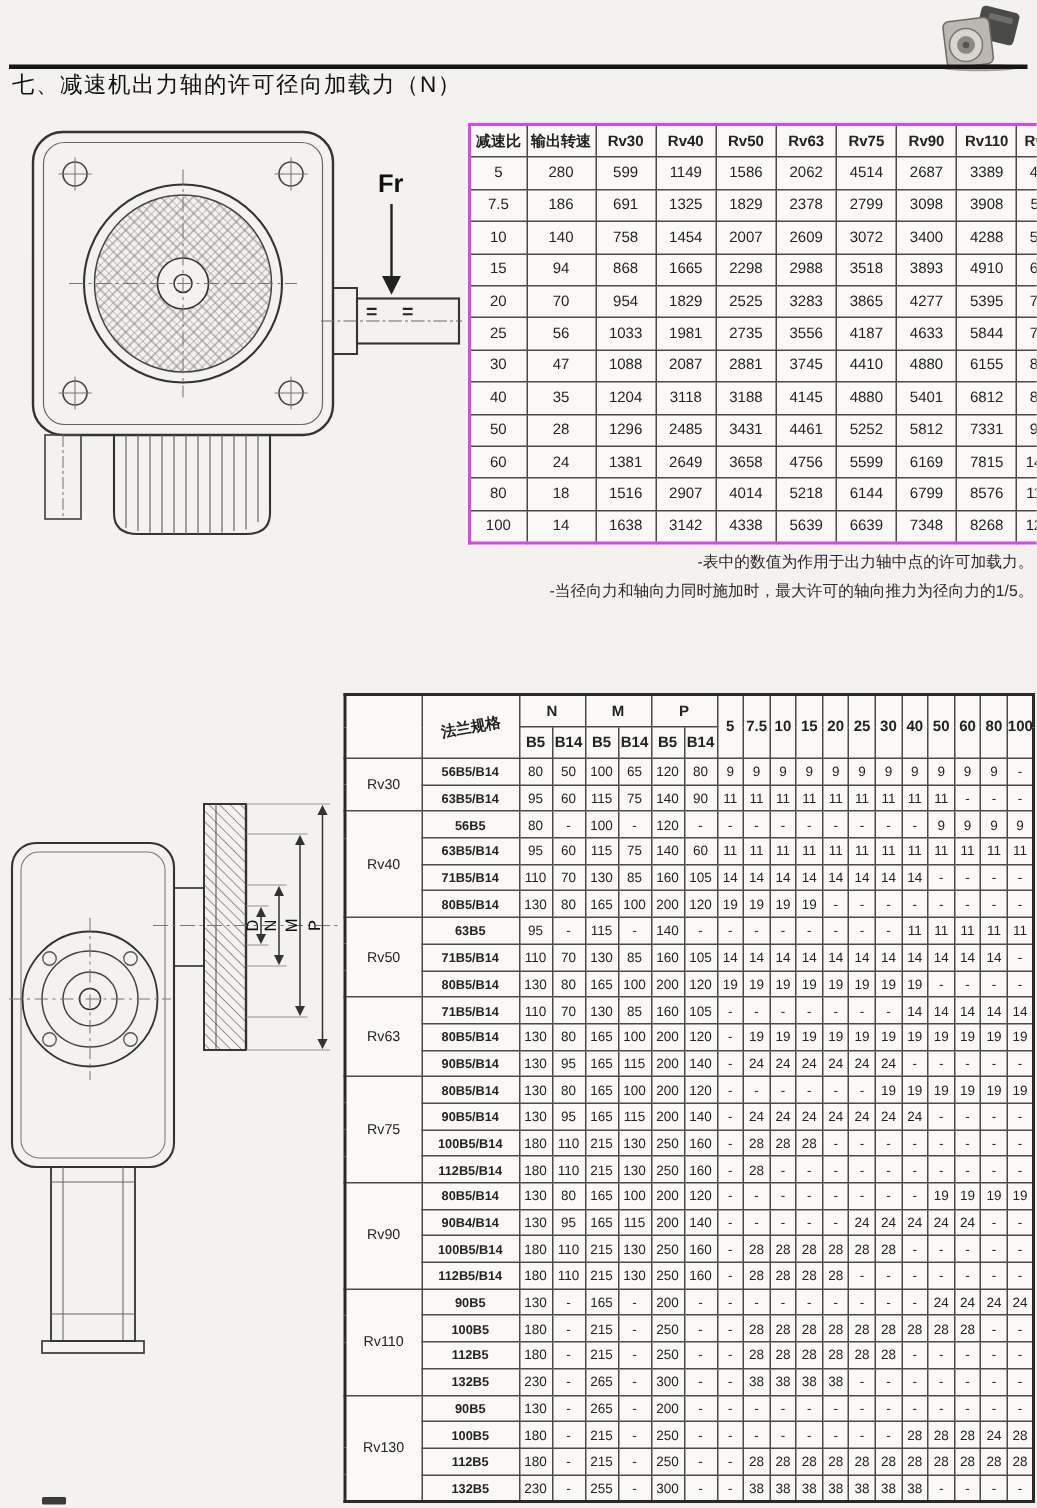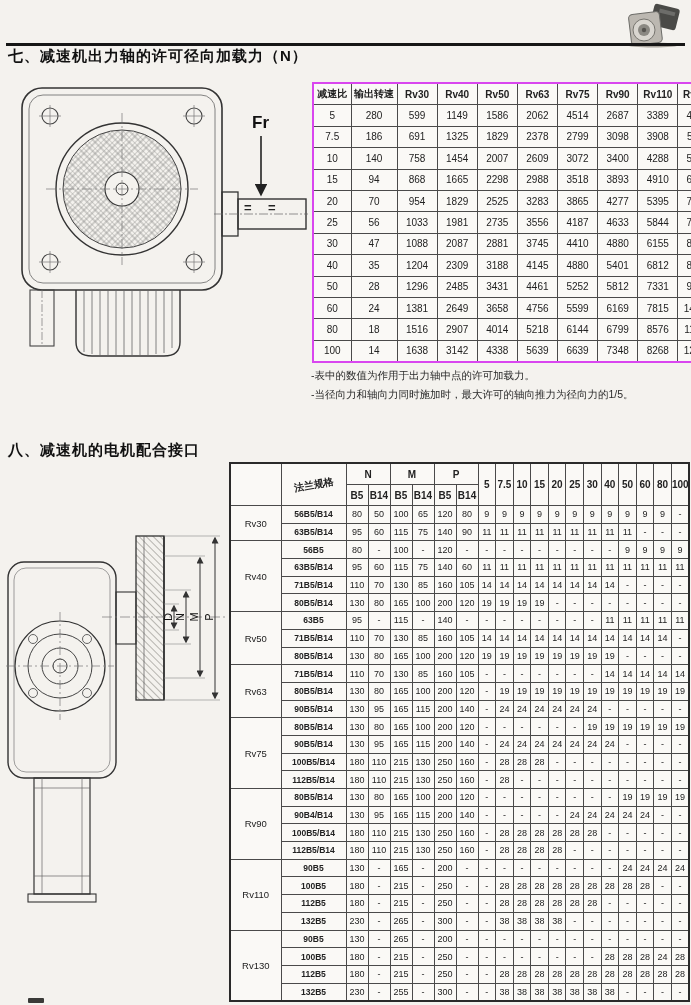--- a/index.html
+++ b/index.html
@@ -4,38 +4,38 @@
 <style>
   html,body{margin:0;padding:0;}
   body{
     width:691px;height:1005px;
     background:#e9e7e2;
     font-family:"Liberation Sans","DejaVu Sans",sans-serif;
     color:#1c1c1c;
   }
   .page{position:relative;width:691px;height:1005px;background:#f4f2ee;overflow:hidden;}
   .top-rule{position:absolute;left:6px;top:43px;width:679px;height:3px;background:#161616;}
-  .sec-title{position:absolute;font-weight:bold;font-size:15px;letter-spacing:1px;color:#111;white-space:nowrap;}
+  .sec-title{position:absolute;font-weight:normal;font-size:15px;letter-spacing:1px;color:#111;white-space:nowrap;}
   #title7{left:8px;top:47px;}
   #title8{left:8px;top:441px;}
   .photo{position:absolute;right:7px;top:2px;width:62px;height:46px;}
 
   
   .t1{
     position:absolute;left:312px;top:82px;width:407px;
     border-collapse:collapse;table-layout:fixed;
     border:2px solid #d946ef;background:#faf9f6;
   }
   .t1 th,.t1 td{
     border:1px solid #4a4a4a;text-align:center;vertical-align:middle;
     padding:0;height:20.4px;font-size:10px;white-space:nowrap;overflow:hidden;color:#222;
   }
   .t1 th{font-weight:bold;font-size:10px;}
 
-  .notes{position:absolute;left:311px;top:366px;width:378px;font-size:10.5px;line-height:19px;color:#2a2a2a;}
+  .notes{position:absolute;left:311px;top:366px;width:378px;font-size:10.5px;line-height:19px;color:#2a2a2a;text-align:right;}
 
   
   .t2{
     position:absolute;left:229px;top:462px;width:461px;
     border-collapse:collapse;table-layout:fixed;
     border:2px solid #2a2a2a;background:#faf9f6;
   }
   .t2 th,.t2 td{
     border:1px solid #4a4a4a;text-align:center;vertical-align:middle;
     padding:0;font-size:9px;white-space:nowrap;overflow:hidden;color:#222;
@@ -222,21 +222,21 @@
           <td>3745</td>
           <td>4410</td>
           <td>4880</td>
           <td>6155</td>
           <td>8052</td>
         </tr>
         <tr>
           <td>40</td>
           <td>35</td>
           <td>1204</td>
-          <td>2309</td>
+          <td>3118</td>
           <td>3188</td>
           <td>4145</td>
           <td>4880</td>
           <td>5401</td>
           <td>6812</td>
           <td>8912</td>
         </tr>
         <tr>
           <td>50</td>
           <td>28</td>
@@ -286,21 +286,20 @@
           <td>12124</td>
         </tr>
       </tbody>
   </table>
 
   <div class="notes">
     <div>-表中的数值为作用于出力轴中点的许可加载力。</div>
     <div>-当径向力和轴向力同时施加时，最大许可的轴向推力为径向力的1/5。</div>
   </div>
 
-  <div class="sec-title" id="title8">八、减速机的电机配合接口</div>
 
   <div class="drawing" id="drawing2">
     <svg width="228" height="382" viewBox="0 0 228 382">
       <defs>
         <pattern id="fh" width="5" height="5" patternUnits="userSpaceOnUse" patternTransform="rotate(45)">
           <path d="M0 0H5" stroke="#77756f" stroke-width="1" fill="none"></path>
         </pattern>
         <marker id="ah2" viewBox="0 0 10 10" refX="8" refY="5" markerWidth="7" markerHeight="7" orient="auto-start-reverse">
           <path d="M0 0L10 5L0 10z" fill="#333"></path>
         </marker>

